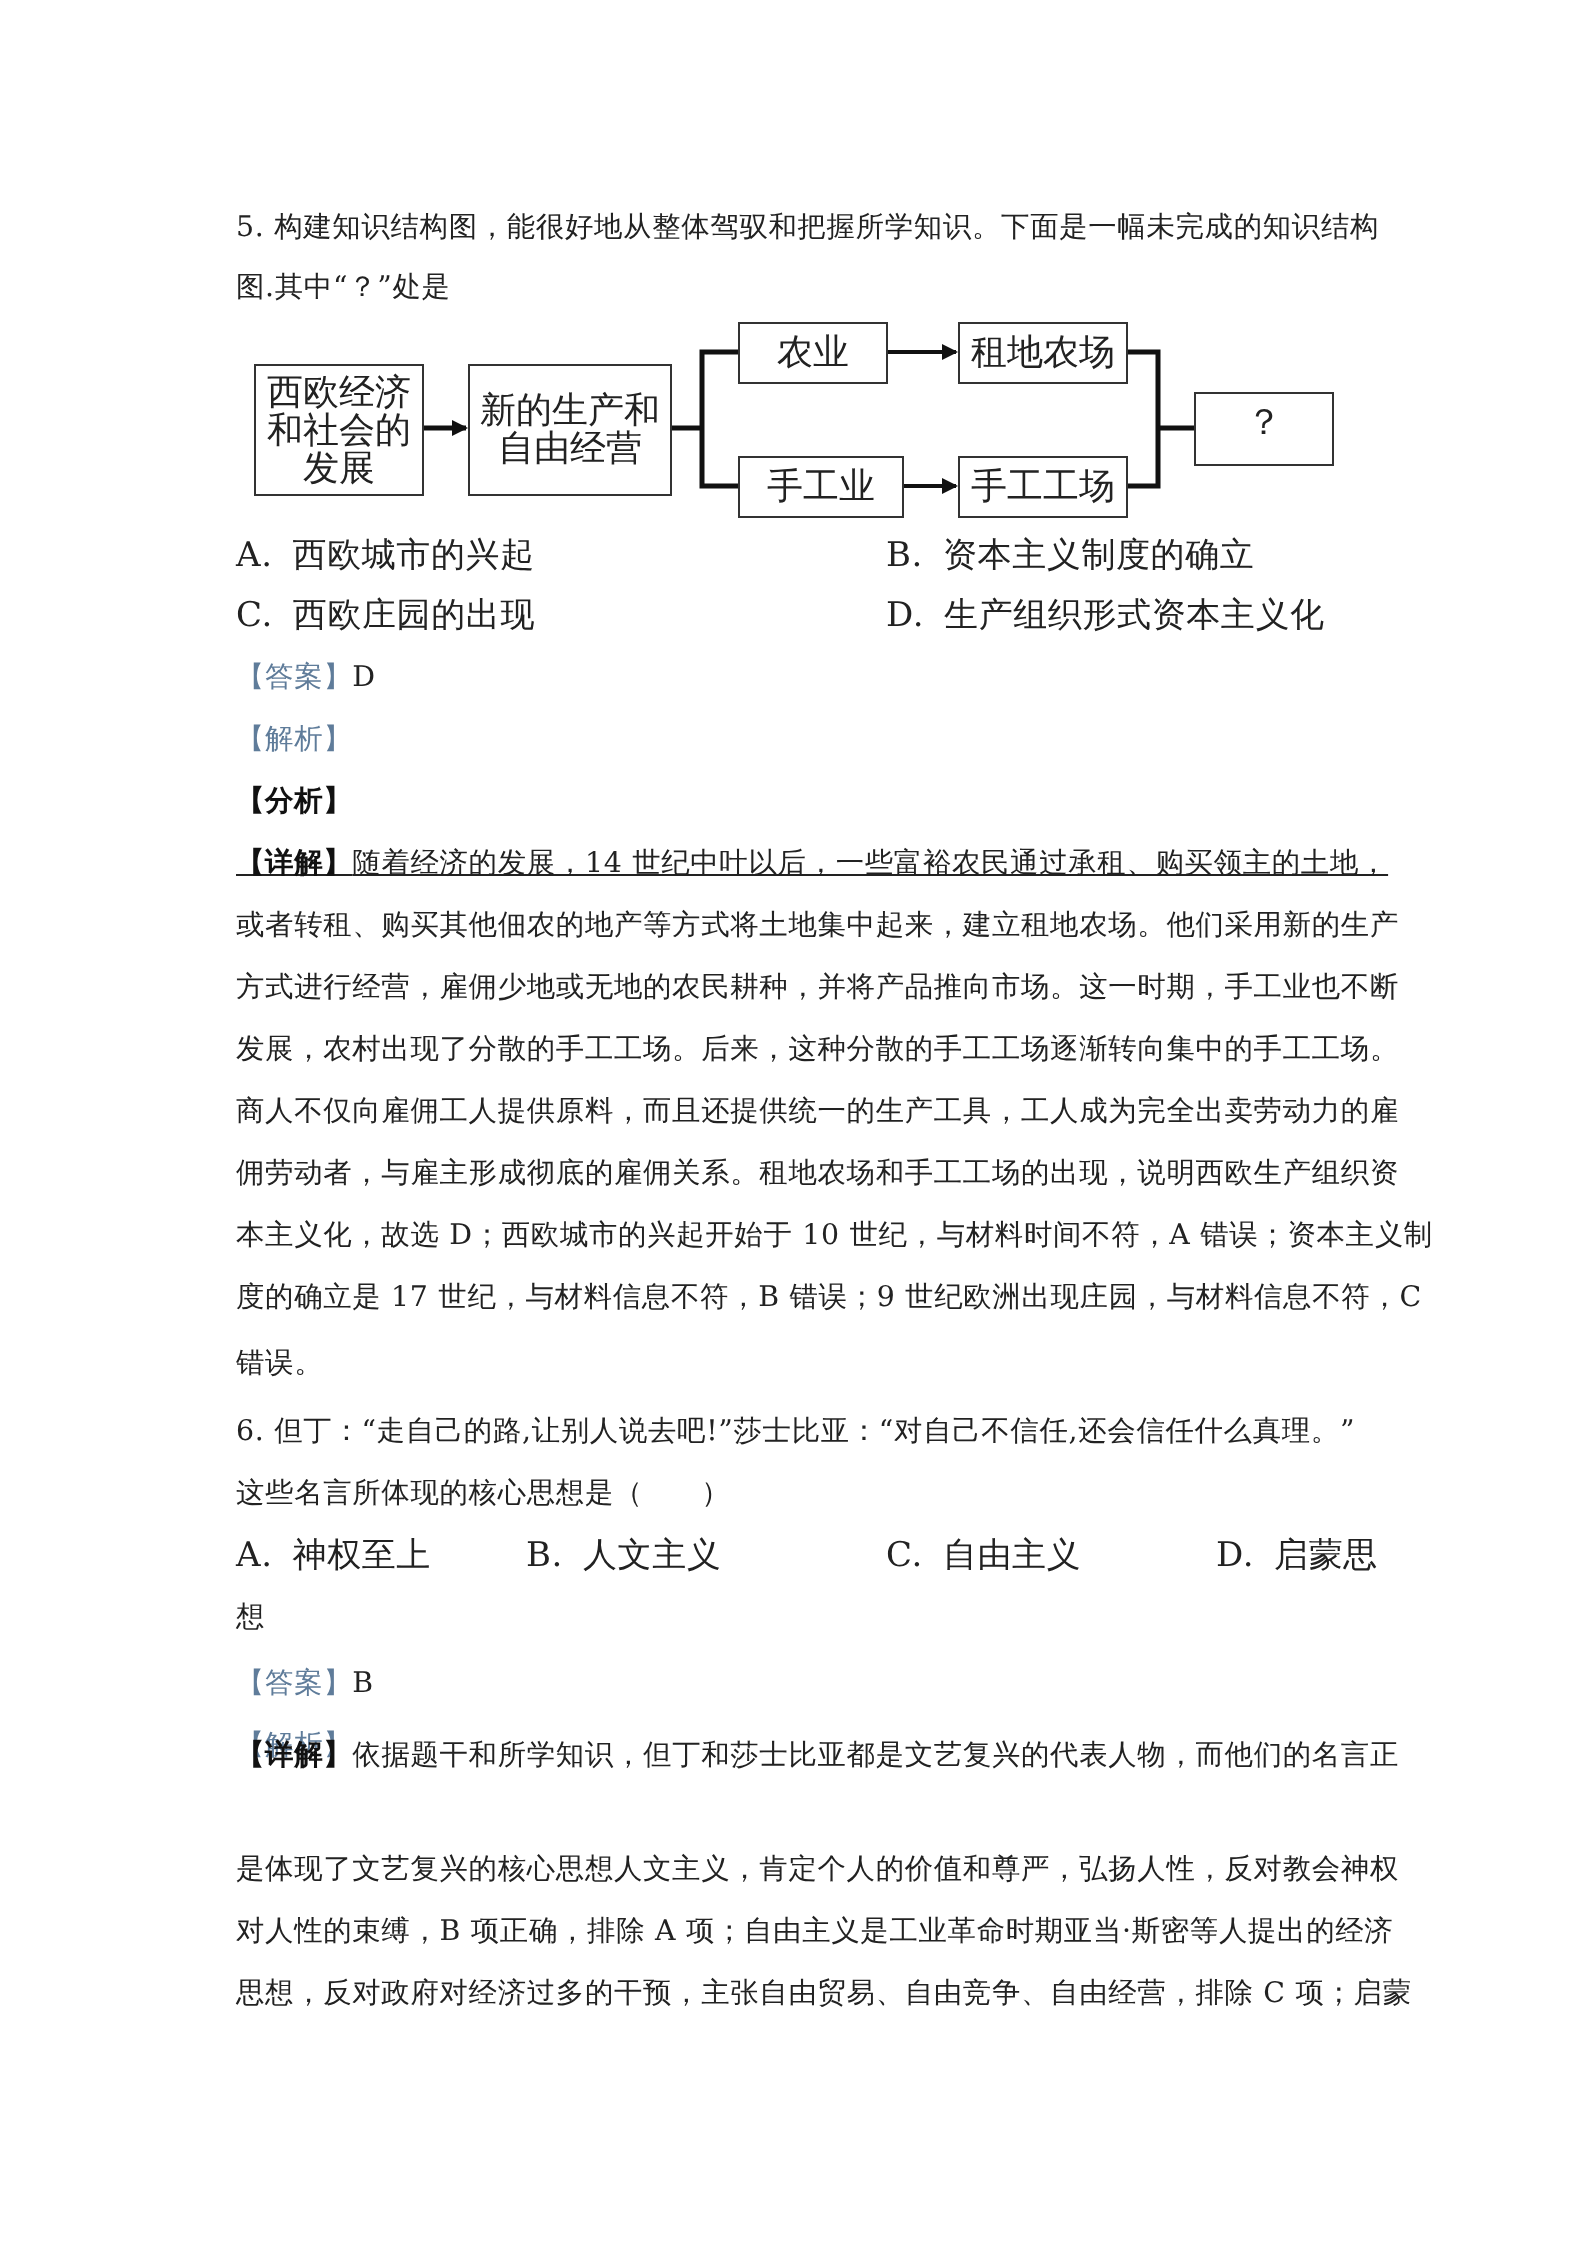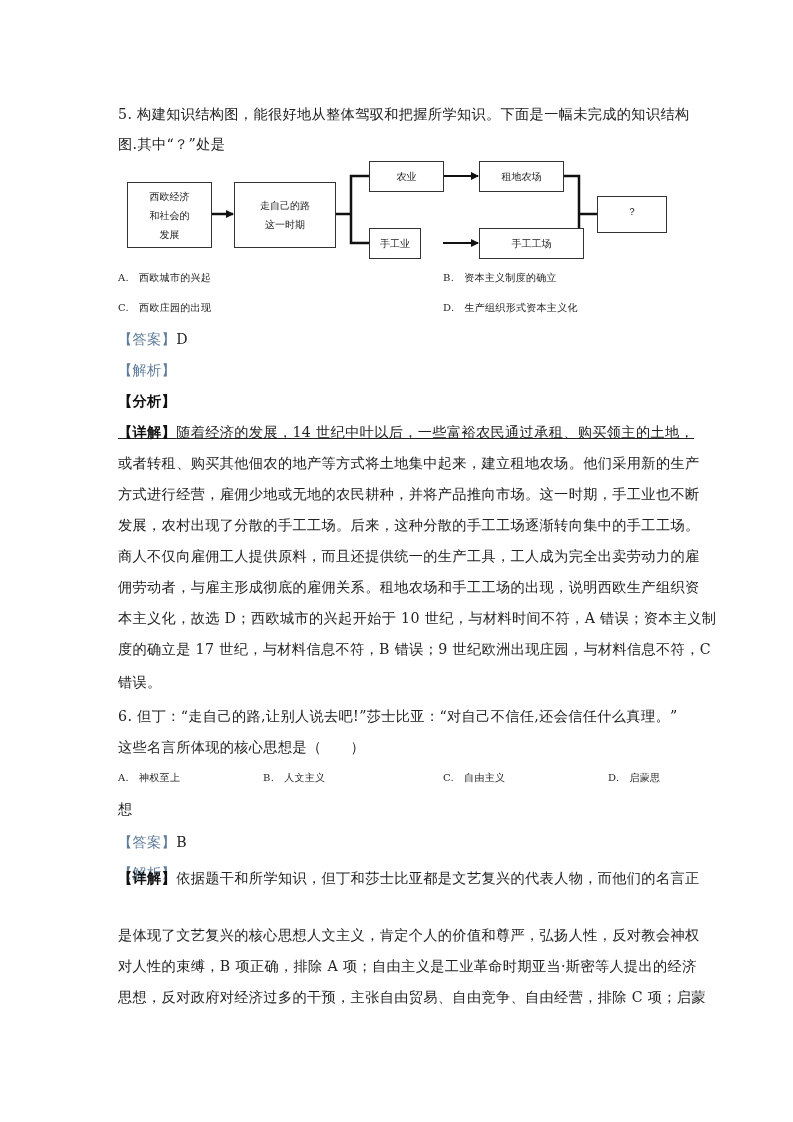--- a/index.html
+++ b/index.html
@@ -26,21 +26,21 @@
       width: 560px;
       font-size: 14.2px;
       line-height: 20px;
       white-space: nowrap;
       letter-spacing: 0.35px;
     }
     .tag-blue { color: #5f7c9a; }
     .tag-black { color: #111111; font-weight: bold; }
     .opt {
       position: absolute;
-      font-size: 10px;
+      font-size: 17px;
       line-height: 20px;
       white-space: nowrap;
       letter-spacing: 0.3px;
     }
     .opt .letter { margin-right: 10px; }
 
     
     .diagram {
       position: absolute;
       left: 0; top: 0;
@@ -50,21 +50,21 @@
     .box {
       position: absolute;
       border: 1.5px solid #333333;
       background: #ffffff;
       box-sizing: border-box;
       display: flex;
       align-items: center;
       justify-content: center;
       text-align: center;
       font-family: "DejaVu Sans", "Liberation Sans", sans-serif;
-      font-size: 10px;
+      font-size: 18px;
       line-height: 19px;
       color: #222222;
       pointer-events: auto;
     }
     .box span { display: block; }
   </style>
 </head>
 <body>
 
 <div class="page">
@@ -98,38 +98,38 @@
     <div class="box" style="left:127px; top:182px; width:85px; height:66px;">
       <div>
         <span>西欧经济</span>
         <span>和社会的</span>
         <span>发展</span>
       </div>
     </div>
 
     <div class="box" style="left:234px; top:182px; width:102px; height:66px;">
       <div>
-        <span>走自己的路</span>
-        <span>这一时期</span>
+        <span>新的生产和</span>
+        <span>自由经营</span>
       </div>
     </div>
 
     <div class="box" style="left:369px; top:161px; width:75px; height:31px;">
       <span>农业</span>
     </div>
 
     <div class="box" style="left:479px; top:161px; width:85px; height:31px;">
       <span>租地农场</span>
     </div>
 
-    <div class="box" style="left:369px; top:228px; width:52px; height:31px;">
+    <div class="box" style="left:369px; top:228px; width:83px; height:31px;">
       <span>手工业</span>
     </div>
 
-    <div class="box" style="left:479px; top:228px; width:105px; height:31px;">
+    <div class="box" style="left:479px; top:228px; width:85px; height:31px;">
       <span>手工工场</span>
     </div>
 
     <div class="box" style="left:597px; top:196px; width:70px; height:37px; align-items:flex-start; padding-top:5px;">
       <span>？</span>
     </div>
   </div>
 
   <div class="opt" style="left:118px; top:268px;">
     <span class="letter">A.</span><span>西欧城市的兴起</span>

